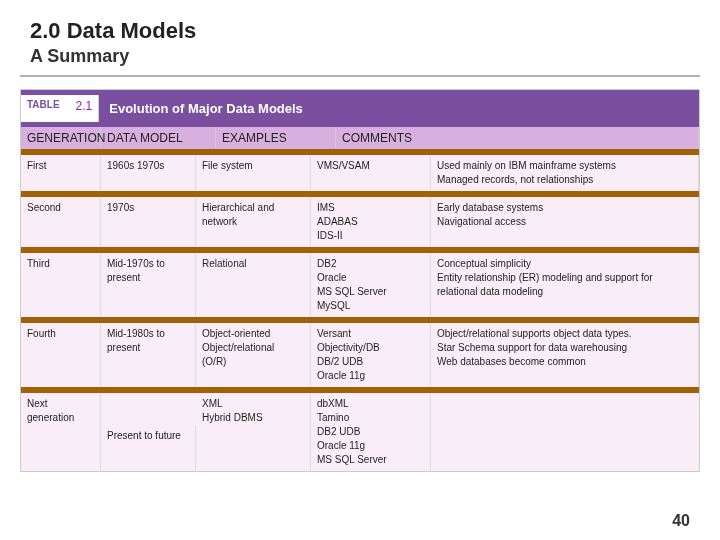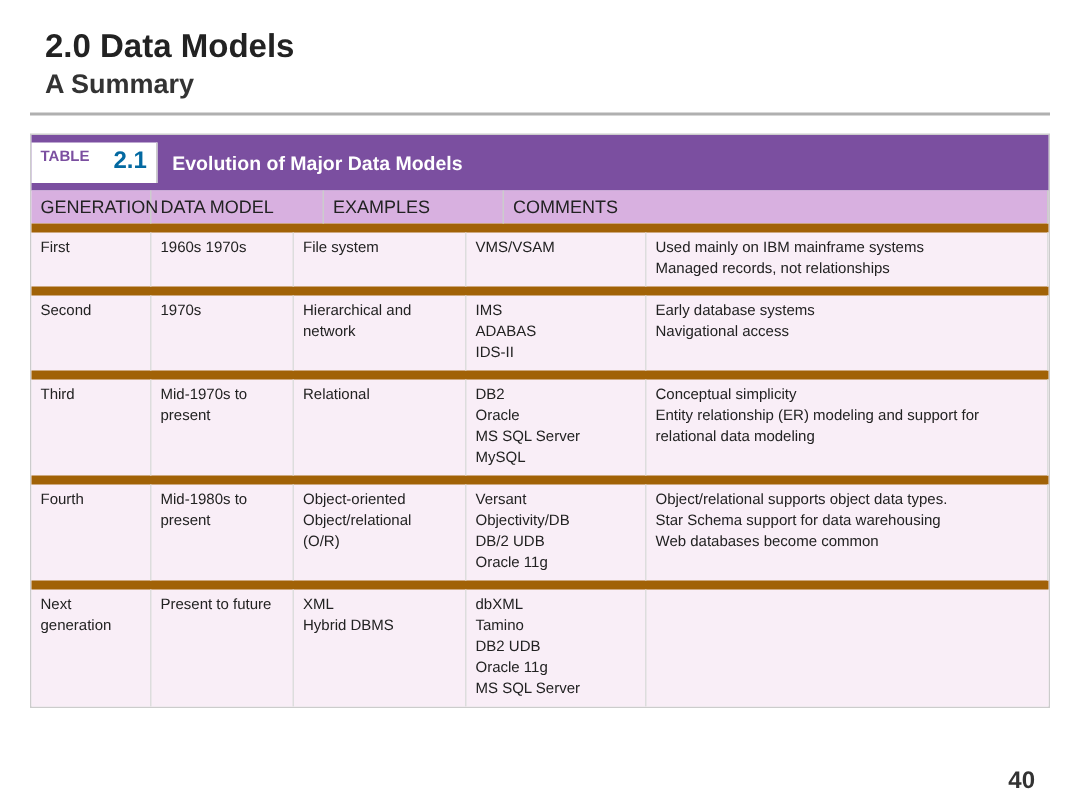--- a/index.html
+++ b/index.html
@@ -53,23 +53,23 @@
       justify-content: center;
       border-right: 1px solid #ccc;
       gap: 16px;
     }
     .table-label-box .tbl {
       font-size: 10px;
       font-weight: bold;
       color: #7b4fa0;
     }
     .table-label-box .num {
-      font-size: 16px;
-      font-weight: bold;
-      color: #0369a1;
+      font-size: 12px;
+      font-weight: normal;
+      color: #a21caf;
     }
     .table-title {
       font-size: 13px;
       font-weight: bold;
       color: #fff;
       padding: 6px 10px;
       display: flex;
       align-items: center;
     }
     .col-headers {
@@ -179,21 +179,21 @@
         <div class="col-ex" style="white-space: pre-line;">Versant
 Objectivity/DB
 DB/2 UDB
 Oracle 11g</div>
         <div class="col-co" style="white-space: pre-line;">Object/relational supports object data types.
 Star Schema support for data warehousing
 Web databases become common</div>
       </div>
       <div class="data-row">
         <div class="col-gen" style="white-space: pre-line;">Next generation</div>
-        <div class="col-time" style="white-space: pre-line;">Present to future</div>
+        <div class="col-time" style="white-space: pre-line; margin-top: 32px;">Present to future</div>
         <div class="col-dm" style="white-space: pre-line;">XML
 Hybrid DBMS</div>
         <div class="col-ex" style="white-space: pre-line;">dbXML
 Tamino
 DB2 UDB
 Oracle 11g
 MS SQL Server</div>
       </div>
     </div>
 </div>

